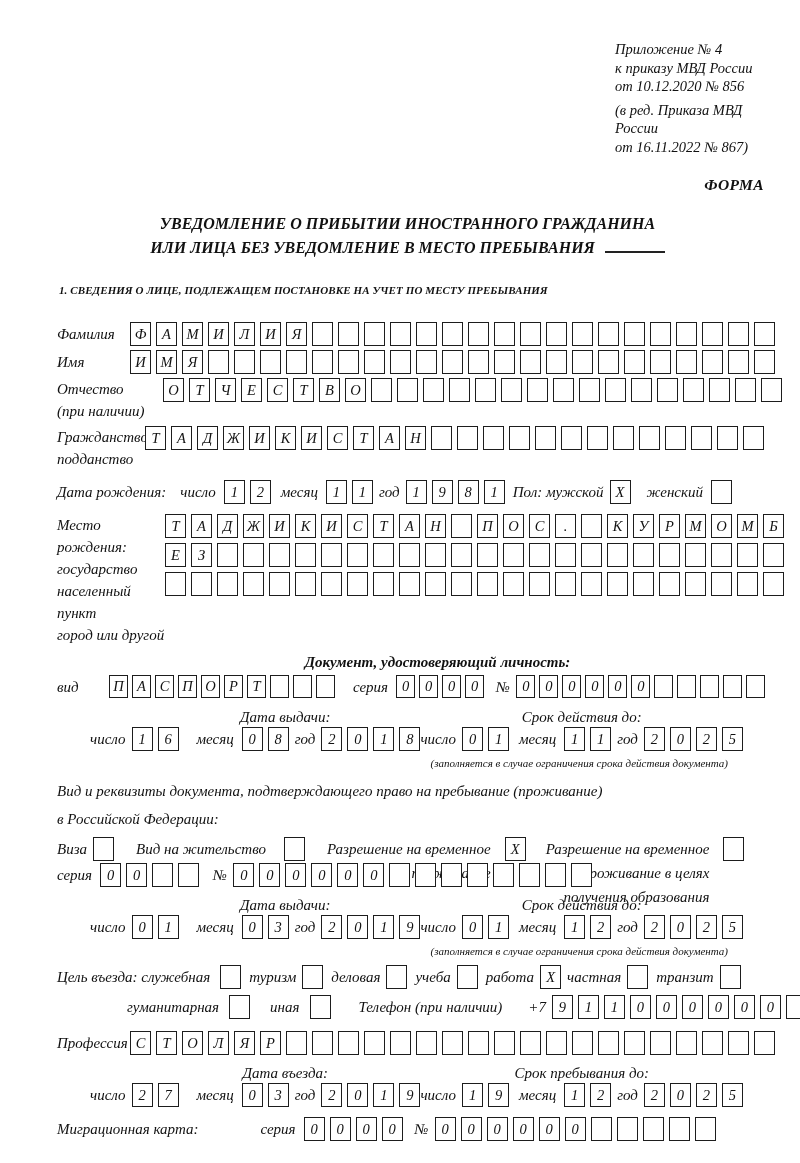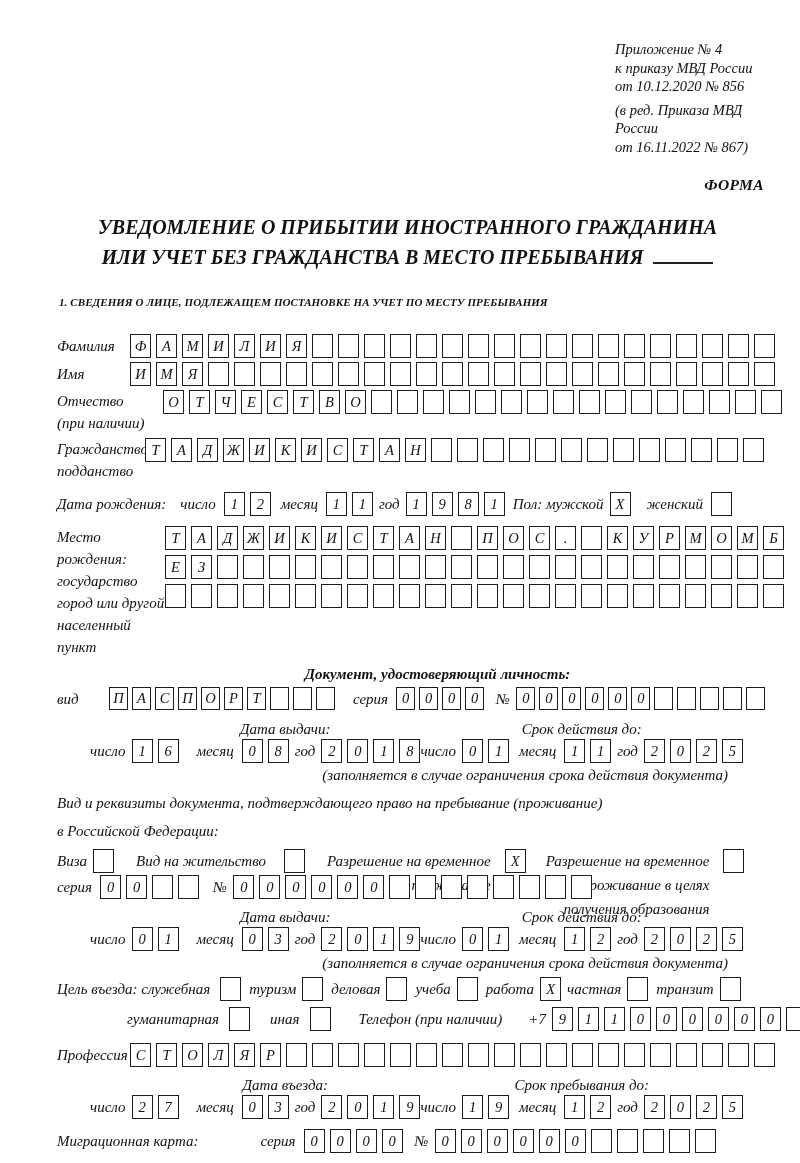--- a/index.html
+++ b/index.html
@@ -5,21 +5,21 @@
   html,body{margin:0;padding:0;background:#fff;}
   body{width:800px;height:1163px;overflow:hidden;font-family:"Liberation Serif","DejaVu Serif",serif;color:#111;}
   .sheet{box-sizing:border-box;width:800px;height:949px;padding:40px 22px 16px 57px;position:relative;font-style:italic;}
 
   
   .annex{margin-left:558px;font-size:14.5px;line-height:1.28;}
   .annex .gap{height:5px;}
   .forma{font-weight:bold;font-size:15.5px;text-align:right;padding-right:14px;margin-top:20px;letter-spacing:.4px;}
 
   
-  .title{font-weight:bold;font-size:20px;text-align:center;line-height:1.5;margin-top:18px;margin-left:-20px;}
+  .title{font-weight:bold;font-size:16px;text-align:center;line-height:1.5;margin-top:18px;margin-left:-20px;}
   .uline{display:inline-block;width:60px;border-bottom:2px solid #222;height:13px;margin-left:10px;}
   .sec-heading{font-weight:bold;font-size:11px;margin-top:24px;margin-left:2px;letter-spacing:.1px;}
 
   
   .row{display:flex;align-items:flex-start;margin-top:4px;}
   .lbl{font-size:15px;line-height:24px;white-space:nowrap;}
   .lbl2{font-size:15px;line-height:22px;}
   .cells{display:flex;gap:5px;flex:0 0 auto;}
   .cell{box-sizing:border-box;width:21px;height:24px;border:1.7px solid #1d1d1d;display:flex;align-items:center;justify-content:center;font-size:14.5px;flex:0 0 auto;background:#fff;}
   .tight{gap:4px;}
@@ -36,21 +36,21 @@
 
   
   .center-bold{font-weight:bold;font-size:15px;text-align:center;margin-top:8px;margin-left:40px;}
 
   
   .dates-row{display:flex;margin-top:8px;margin-left:33px;}
   .date-group{display:flex;flex-direction:column;}
   .date-caption{font-size:15px;text-align:center;line-height:20px;}
   .date-fields{display:flex;align-items:flex-start;}
   .dg-right{margin-left:auto;margin-right:62px;}
-  .valid-note{font-size:15px;text-align:right;padding-right:50px;line-height:20px;margin-top:2px;}
+  .valid-note{font-size:11px;text-align:right;padding-right:50px;line-height:20px;margin-top:2px;}
 
   
   .opt-text{font-size:15px;text-align:right;line-height:24px;}
   .opt-text div{line-height:24px;}
 </style>
 </head>
 <body>
 
 <div class="sheet">
 
@@ -59,21 +59,21 @@
     <div>к приказу МВД России</div>
     <div>от 10.12.2020 № 856</div>
     <div class="gap"></div>
     <div>(в ред. Приказа МВД России</div>
     <div>от 16.11.2022 № 867)</div>
   </div>
   <div class="forma">ФОРМА</div>
 
   <div class="title">
     <div>УВЕДОМЛЕНИЕ О ПРИБЫТИИ ИНОСТРАННОГО ГРАЖДАНИНА</div>
-    <div><span>ИЛИ УЧЕТ БЕЗ ГРАЖДАНСТВА В МЕСТО ПРЕБЫВАНИЯ</span><span class="uline"></span></div>
+    <div><span>ИЛИ ЛИЦА БЕЗ УВЕДОМЛЕНИЕ В МЕСТО ПРЕБЫВАНИЯ</span><span class="uline"></span></div>
   </div>
 
   <div class="sec-heading">1. СВЕДЕНИЯ О ЛИЦЕ, ПОДЛЕЖАЩЕМ ПОСТАНОВКЕ НА УЧЕТ ПО МЕСТУ ПРЕБЫВАНИЯ</div>
 
   <div class="row mt26">
     <span class="lbl w73">Фамилия</span>
     <span class="cells">
         <span class="cell">Ф</span>
         <span class="cell">А</span>
         <span class="cell">М</span>
@@ -225,22 +225,22 @@
     <span class="lbl mr8 ml6">женский</span>
     <span class="cells">
         <span class="cell"></span>
       </span>
   </div>
 
   <div class="row mt10">
     <span class="w108">
       <div class="lbl2">Место рождения:</div>
       <div class="lbl2">государство</div>
+      <div class="lbl2">населенный пункт</div>
       <div class="lbl2">город или другой</div>
-      <div class="lbl2">населенный пункт</div>
     </span>
     <span class="stack">
       <span class="cells">
           <span class="cell">Т</span>
           <span class="cell">А</span>
           <span class="cell">Д</span>
           <span class="cell">Ж</span>
           <span class="cell">И</span>
           <span class="cell">К</span>
           <span class="cell">И</span>

